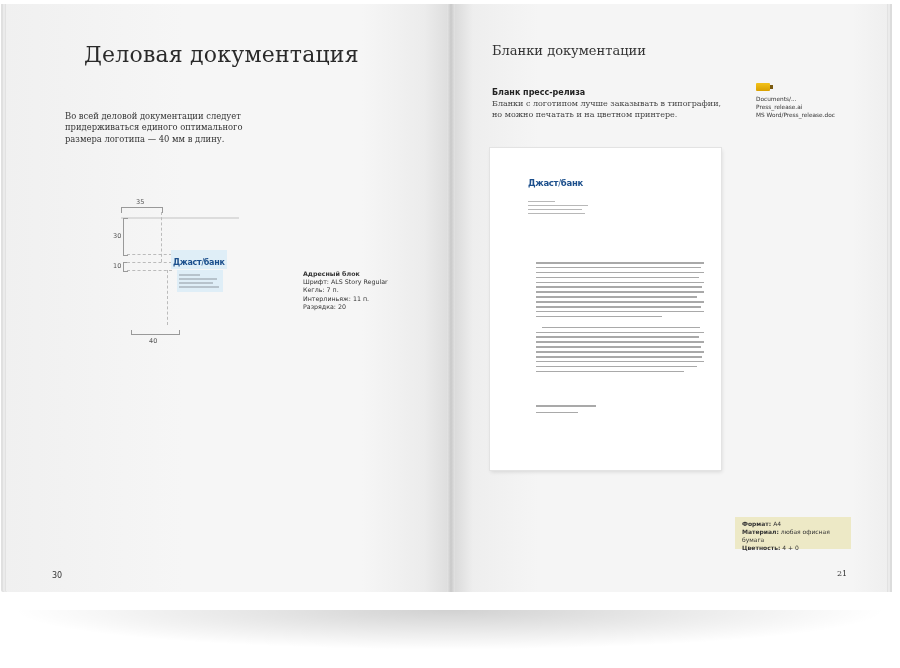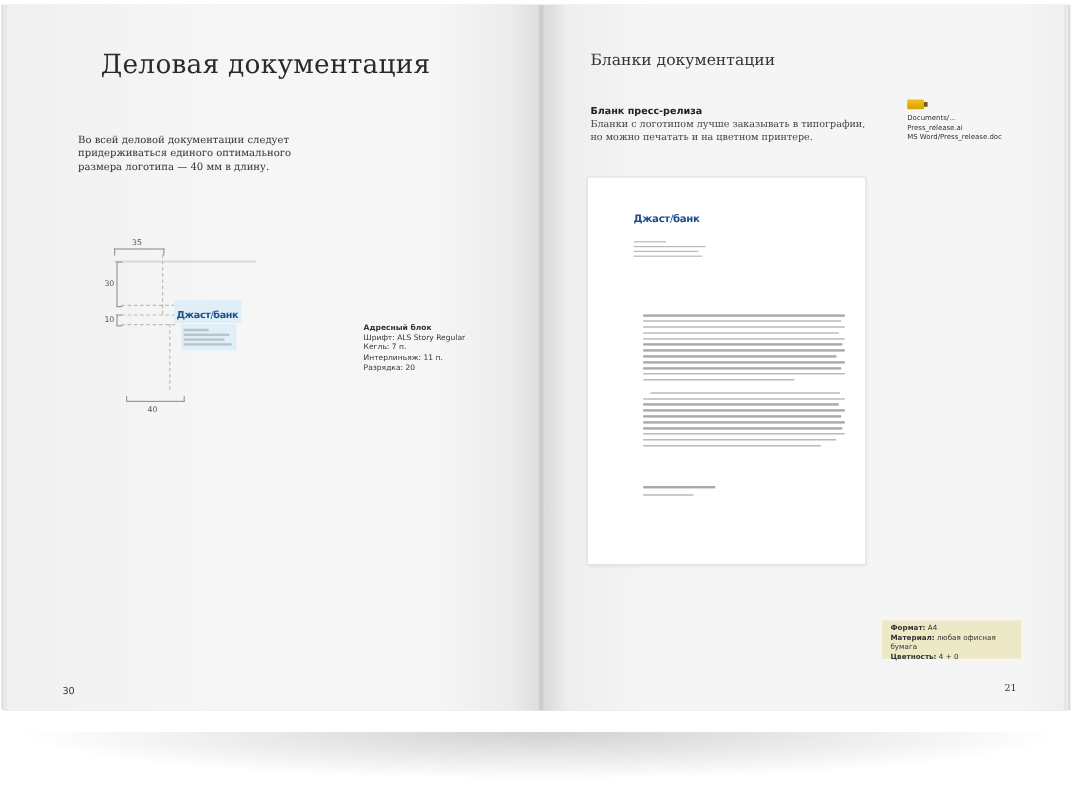--- a/index.html
+++ b/index.html
@@ -32,21 +32,21 @@
 
   .left-title {
     position:absolute; left:52px; top:42px; font-size:22px; color:#2a2a2a; letter-spacing:0.2px;margin-left:32px;
   }
   .left-intro {
     position:absolute; left:52px; top:98px; width:230px; font-size:8.4px; line-height:11.4px; color:#333;
   }
   .left-intro p { margin:13px; }
   .left-intro p.indent { text-indent:11px; }
 
-  .diagram { position:absolute; left:85px; top:195px; width:140px; height:125px; }
+  .diagram { position:absolute; left:111px; top:195px; width:140px; height:125px; }
   .dim-label { position:absolute; font-family:"DejaVu Sans", sans-serif; font-size:6.5px; color:#555; }
   .bracket { position:absolute; border:1px solid #999; }
   .dash { position:absolute; border:0 dashed #bbb; }
   .hline-gray { position:absolute; height:2px; background:#dcdcdc; }
   .logo-wrap { position:absolute; background:#dfeef7; padding:0 2px; }
   .logo-text { font-family:"DejaVu Sans", sans-serif; font-weight:bold; color:#1c4f8c; letter-spacing:-0.3px; }
   .logo-text .slash { font-weight:normal; }
   .addr-box { position:absolute; background:#dfeef7; padding:2px; }
   .addr-line { height:2px; background:#b7c3cc; margin:2px 0; }
 

